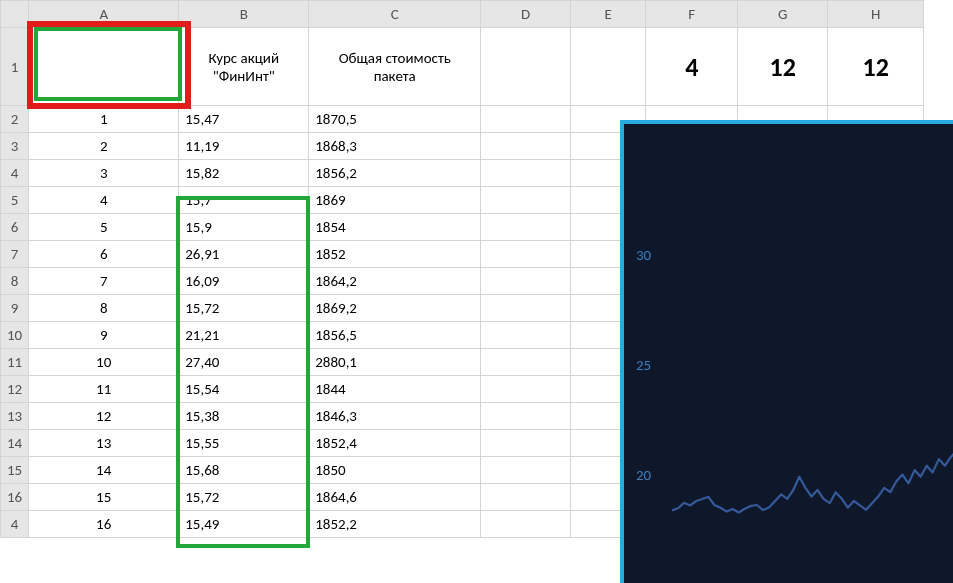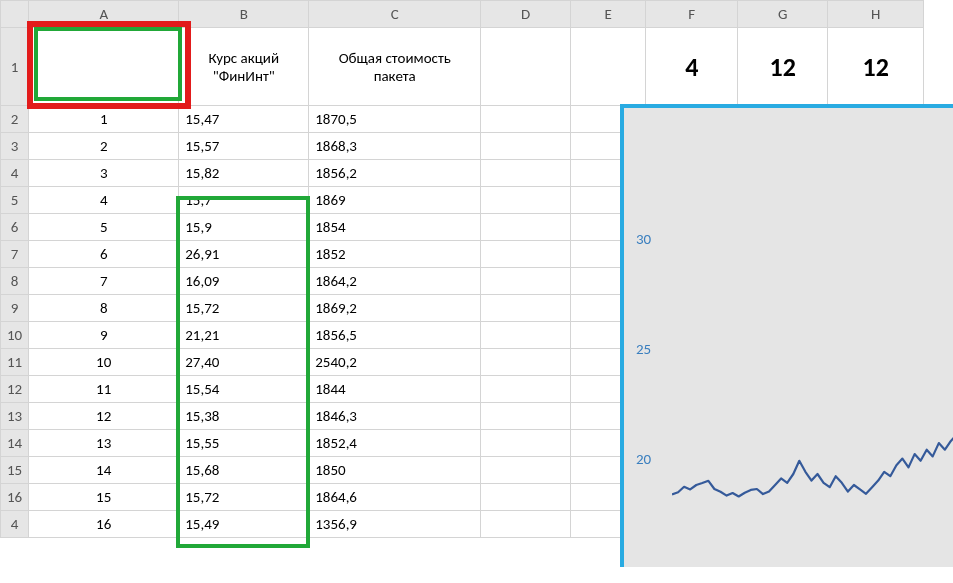--- a/index.html
+++ b/index.html
@@ -20,21 +20,21 @@
   .big { font-weight: 700; font-size: 26px; text-align: center; }
   .hdrwrap { text-align: center; line-height: 1.2; padding: 4px 2px; white-space: normal; }
   .row1 td.hdr, .row1 th.rowhead { height: 78px; }
   .num-center { text-align: center; }
   .num-right { text-align: left; }
   
   .red-box { position: absolute; border: 6px solid #e21b1b; left: 27px; top: 21px; width: 164px; height: 88px; pointer-events: none; z-index: 30; }
   .green-inner { position: absolute; border: 4px solid #21a838; left: 34px; top: 27px; width: 148px; height: 74px; pointer-events: none; z-index: 31; }
   .green-range { position: absolute; border: 4px solid #21a838; left: 176px; top: 196px; width: 134px; height: 352px; pointer-events: none; z-index: 20; }
   
-  .chart-wrap { position: absolute; left: 620px; top: 104px; width: 333px; height: 463px; background: #e5e5e5; border-top: 4px solid #29abe2; border-left: 4px solid #29abe2; z-index: 10; }
+  .chart-wrap { position: absolute; left: 620px; top: 120px; width: 333px; height: 463px; background: #0f172a; border-top: 4px solid #29abe2; border-left: 4px solid #29abe2; z-index: 10; }
   .chart-inner { position: absolute; left: 0; top: 0; width: 100%; height: 100%; }
   .ytick { position: absolute; left: 12px; font-size: 15px; color: #3a7fbf; }
   .chart-svg { position: absolute; left: 48px; top: 0; width: 285px; height: 463px; }
   .series { fill: none; stroke: #355a9a; stroke-width: 2.2; stroke-linejoin: round; }
 </style>
 </head>
 <body>
 
 <table class="grid">
   <tbody>
@@ -75,21 +75,21 @@
         <td class="w-C num-right">1870,5</td>
         <td class="w-D"></td>
         <td class="w-E"></td>
         <td class="w-F"></td>
         <td class="w-G"></td>
         <td class="w-H"></td>
       </tr>
       <tr>
         <th class="rowhead">3</th>
         <td class="w-A num-center">2</td>
-        <td class="w-B num-right">15,57</td>
+        <td class="w-B num-right">11,19</td>
         <td class="w-C num-right">1868,3</td>
         <td class="w-D"></td>
         <td class="w-E"></td>
         <td class="w-F"></td>
         <td class="w-G"></td>
         <td class="w-H"></td>
       </tr>
       <tr>
         <th class="rowhead">4</th>
         <td class="w-A num-center">3</td>
@@ -164,21 +164,21 @@
         <td class="w-D"></td>
         <td class="w-E"></td>
         <td class="w-F"></td>
         <td class="w-G"></td>
         <td class="w-H"></td>
       </tr>
       <tr>
         <th class="rowhead">11</th>
         <td class="w-A num-center">10</td>
         <td class="w-B num-right">27,40</td>
-        <td class="w-C num-right">2540,2</td>
+        <td class="w-C num-right">2880,1</td>
         <td class="w-D"></td>
         <td class="w-E"></td>
         <td class="w-F"></td>
         <td class="w-G"></td>
         <td class="w-H"></td>
       </tr>
       <tr>
         <th class="rowhead">12</th>
         <td class="w-A num-center">11</td>
         <td class="w-B num-right">15,54</td>
@@ -230,21 +230,21 @@
         <td class="w-D"></td>
         <td class="w-E"></td>
         <td class="w-F"></td>
         <td class="w-G"></td>
         <td class="w-H"></td>
       </tr>
       <tr>
         <th class="rowhead">4</th>
         <td class="w-A num-center">16</td>
         <td class="w-B num-right">15,49</td>
-        <td class="w-C num-right">1356,9</td>
+        <td class="w-C num-right">1852,2</td>
         <td class="w-D"></td>
         <td class="w-E"></td>
         <td class="w-F"></td>
         <td class="w-G"></td>
         <td class="w-H"></td>
       </tr>
     </tbody>
 </table>
 
 <div class="red-box"></div>

